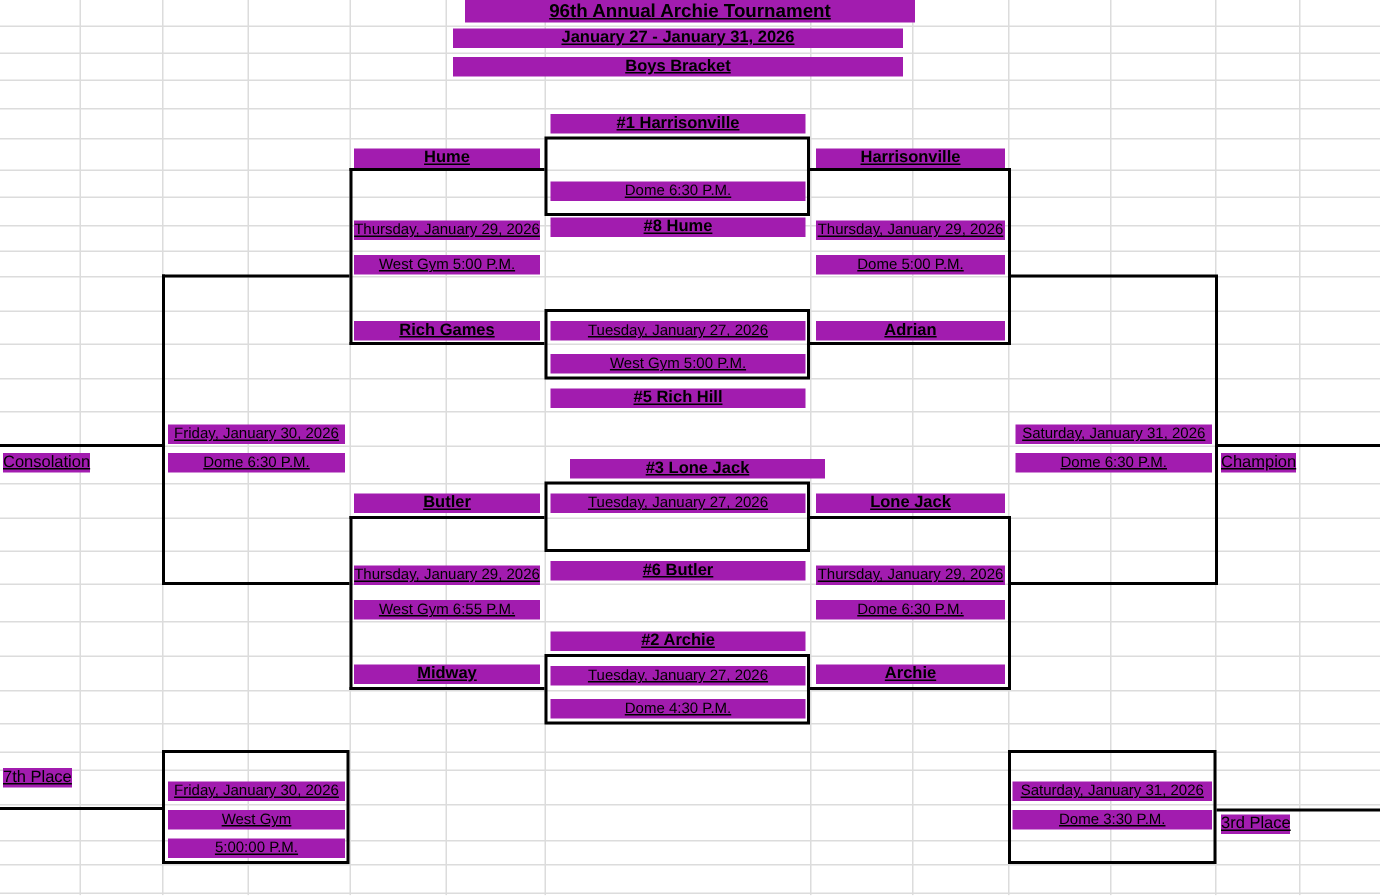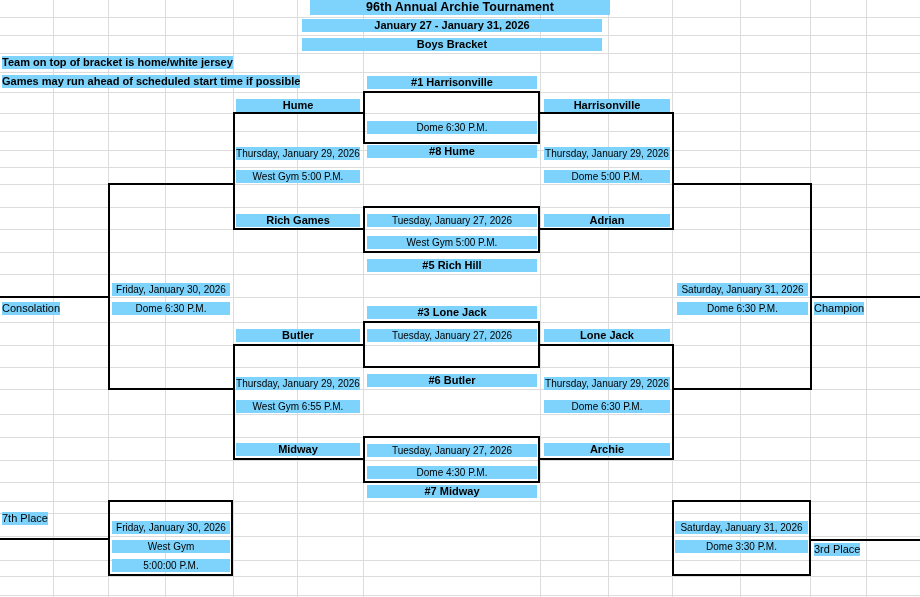--- a/index.html
+++ b/index.html
@@ -1,55 +1,53 @@
 <!DOCTYPE html>
 <html><head>
 <meta charset="utf-8">
 <style>
   html,body{margin:0;padding:0;background:#fff;}
   #sheet{
     position:relative;width:920px;height:597px;background:#ffffff;overflow:hidden;
     font-family:"Liberation Sans","DejaVu Sans",sans-serif;color:#000;
   }
   .grid{position:absolute;background:#dcdcdc;z-index:1;}
-  .t{position:absolute;white-space:nowrap;background:#7dd3fc;z-index:2;line-height:13px;}
+  .t{position:absolute;white-space:nowrap;background:#a21caf;z-index:2;line-height:13px;text-decoration:underline;}
   .c{text-align:center;}
   .b{font-weight:bold;font-size:11px;}
   .d{font-size:10px;}
   .lbl{font-size:11px;}
   .title1{font-weight:bold;font-size:12.5px;line-height:15px;}
   .ln{position:absolute;background:#000;z-index:3;}
   .box{position:absolute;border:2px solid #000;background:transparent;z-index:3;box-sizing:border-box;}
 </style>
 </head>
 <body>
 
 <div id="sheet">
 
   <span class="t title1 c" style="left:310px;top:0px;width:300px">96th Annual Archie Tournament</span>
   <span class="t b c" style="left:302px;top:19px;width:300px">January 27 - January 31, 2026</span>
   <span class="t b c" style="left:302px;top:38px;width:300px">Boys Bracket</span>
-  <span class="t b" style="left:2px;top:56px">Team on top of bracket is home/white jersey</span>
-  <span class="t b" style="left:2px;top:75px">Games may run ahead of scheduled start time if possible</span>
 
   <span class="t b c" style="left:367px;top:76px;width:170px">#1 Harrisonville</span>
   <span class="t d c" style="left:367px;top:121px;width:170px">Dome 6:30 P.M.</span>
   <span class="t b c" style="left:367px;top:145px;width:170px">#8 Hume</span>
 
   <span class="t d c" style="left:367px;top:214px;width:170px">Tuesday, January 27, 2026</span>
   <span class="t d c" style="left:367px;top:236px;width:170px">West Gym 5:00 P.M.</span>
   <span class="t b c" style="left:367px;top:259px;width:170px">#5 Rich Hill</span>
 
-  <span class="t b c" style="left:367px;top:306px;width:170px">#3 Lone Jack</span>
+  <span class="t b c" style="left:380px;top:306px;width:170px">#3 Lone Jack</span>
   <span class="t d c" style="left:367px;top:329px;width:170px">Tuesday, January 27, 2026</span>
   <span class="t b c" style="left:367px;top:374px;width:170px">#6 Butler</span>
 
+  <span class="t b c" style="left:367px;top:421px;width:170px">#2 Archie</span>
   <span class="t d c" style="left:367px;top:444px;width:170px">Tuesday, January 27, 2026</span>
   <span class="t d c" style="left:367px;top:466px;width:170px">Dome 4:30 P.M.</span>
-  <span class="t b c" style="left:367px;top:485px;width:170px">#7 Midway</span>
 
   <span class="t b c" style="left:236px;top:99px;width:124px">Hume</span>
   <span class="t d c" style="left:236px;top:147px;width:124px">Thursday, January 29, 2026</span>
   <span class="t d c" style="left:236px;top:170px;width:124px">West Gym 5:00 P.M.</span>
   <span class="t b c" style="left:236px;top:214px;width:124px">Rich Games</span>
 
   <span class="t b c" style="left:236px;top:329px;width:124px">Butler</span>
   <span class="t d c" style="left:236px;top:377px;width:124px">Thursday, January 29, 2026</span>
   <span class="t d c" style="left:236px;top:400px;width:124px">West Gym 6:55 P.M.</span>
   <span class="t b c" style="left:236px;top:443px;width:124px">Midway</span>

